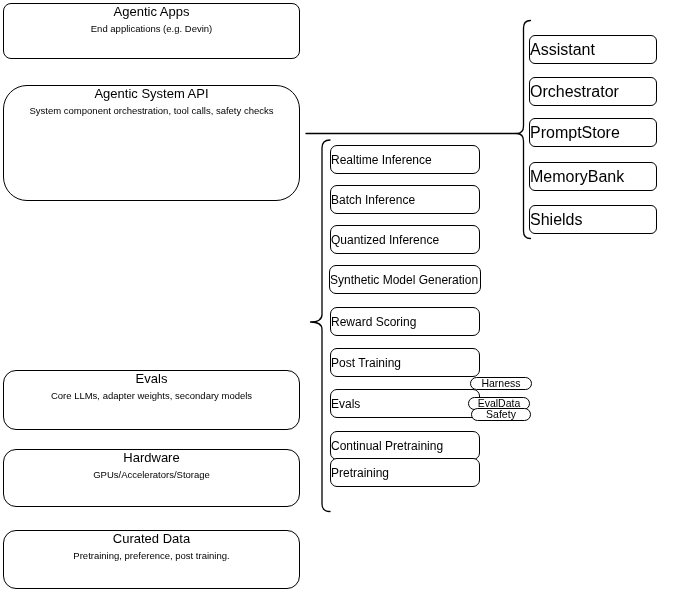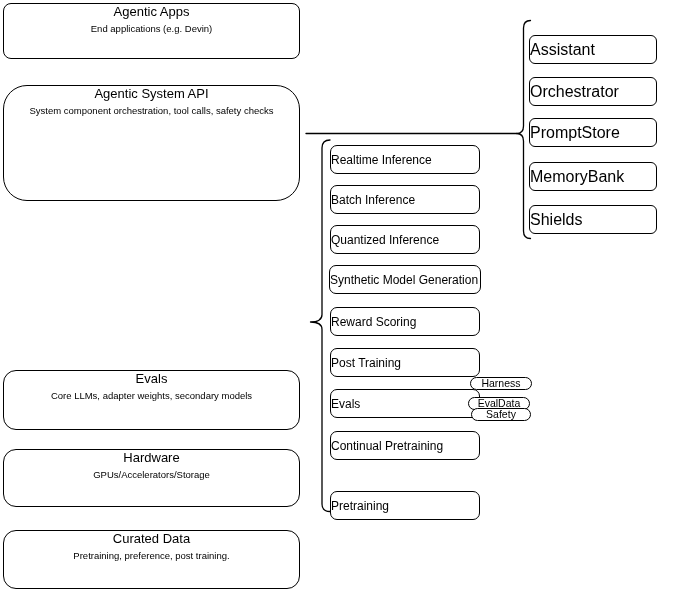--- a/index.html
+++ b/index.html
@@ -123,21 +123,21 @@
   </div>
   <div class="box mbox" style="top:348px">
     <span>Post Training</span>
   </div>
   <div class="box mbox" style="top:389px">
     <span>Evals</span>
   </div>
   <div class="box mbox" style="top:431px">
     <span>Continual Pretraining</span>
   </div>
-  <div class="box mbox" style="top:491px">
+  <div class="box mbox" style="top:458px">
     <span>Pretraining</span>
   </div>
 
   <div class="pill" style="left:470px;top:377px;width:62px">
     <span>Harness</span>
   </div>
   <div class="pill" style="left:468px;top:397px;width:62px">
     <span>EvalData</span>
   </div>
   <div class="pill" style="left:471px;top:408px;width:60px">

